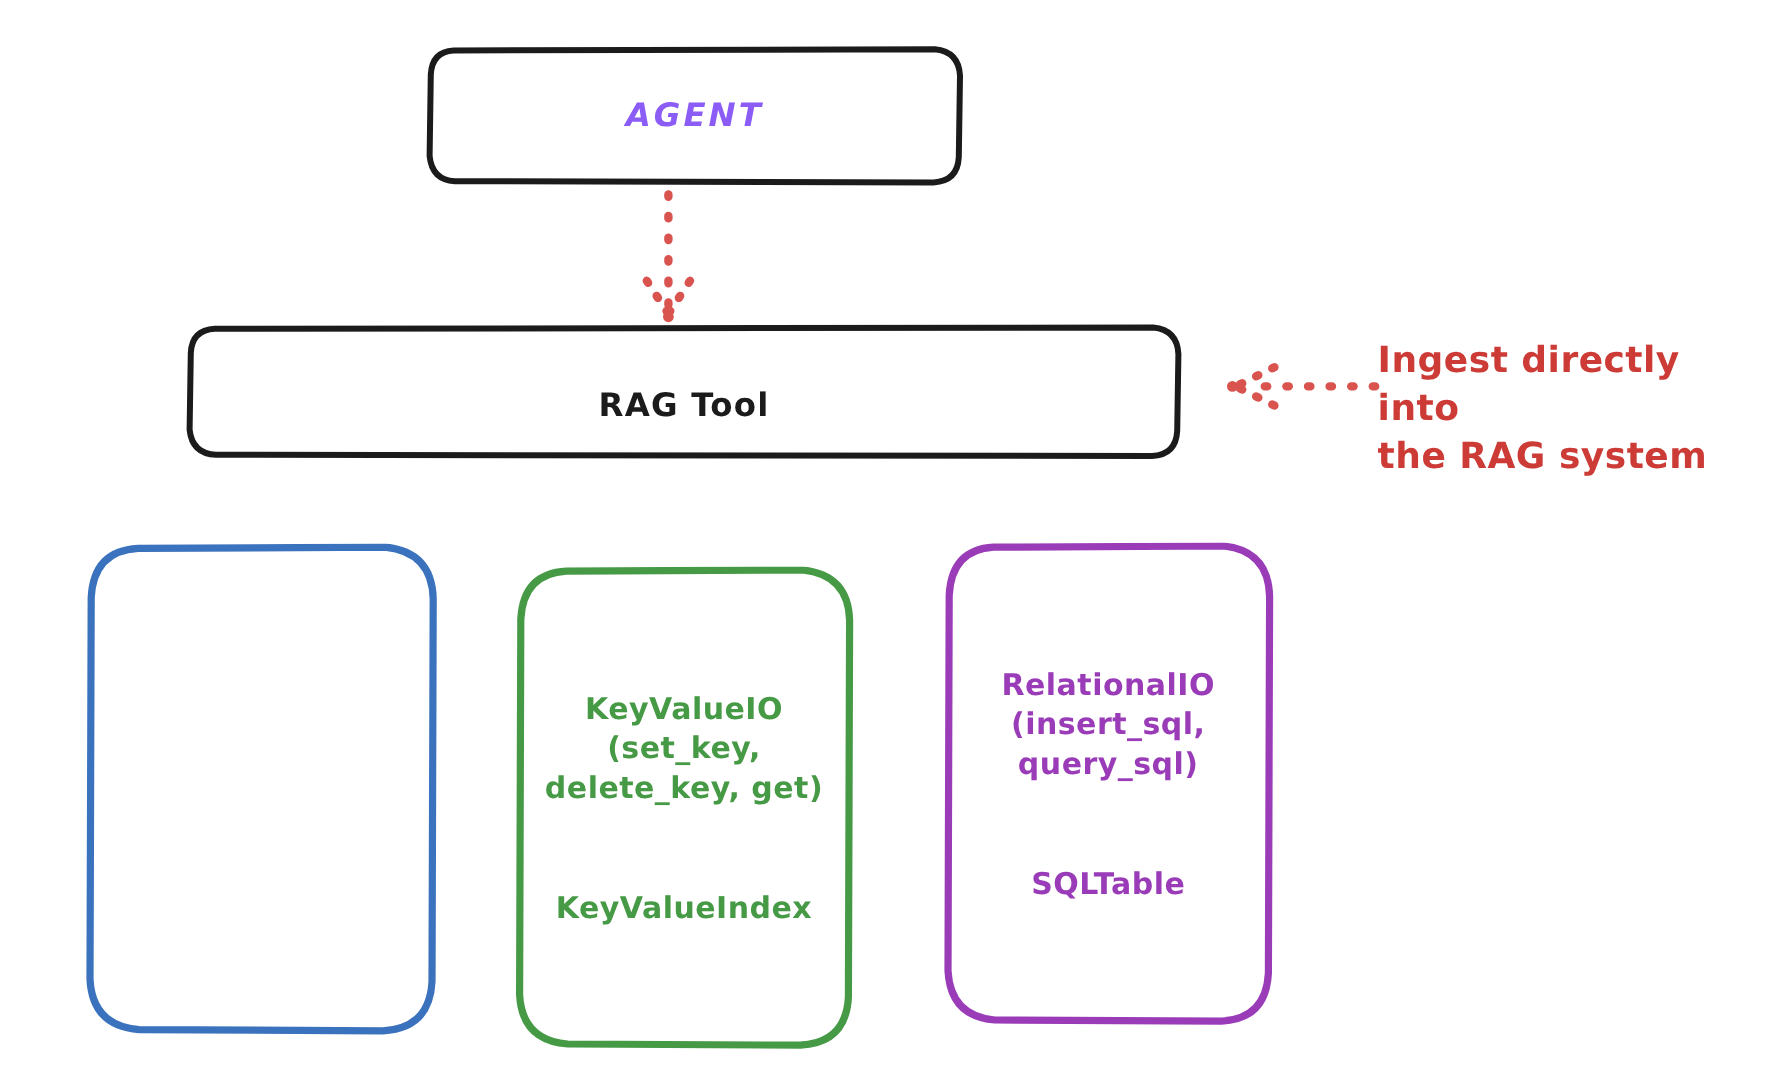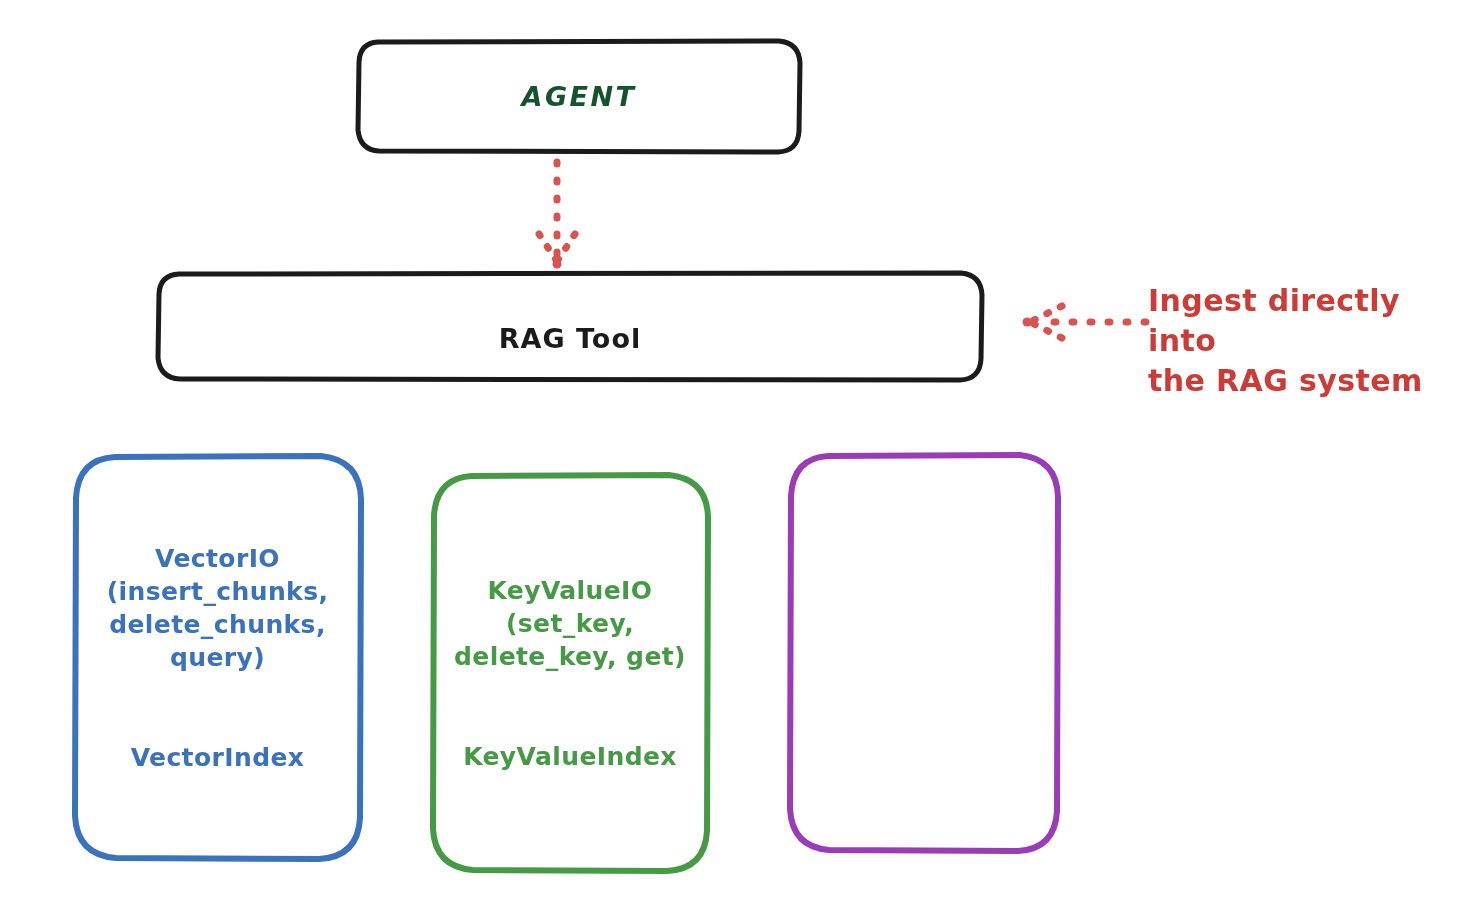--- a/index.html
+++ b/index.html
@@ -38,21 +38,21 @@
   #agent-node {
     left: 355px;
     top: 38px;
     width: 448px;
     height: 117px;
   }
   #agent-node .node-label {
     font-size: 27px;
     font-style: italic;
     font-weight: 700;
-    color: #14532d;
+    color: #8b5cf6;
     letter-spacing: 2.5px;
   }
 
   
   #ragtool-node {
     left: 155px;
     top: 270px;
     width: 830px;
     height: 113px;
   }
@@ -145,40 +145,39 @@
     <circle cx="9" cy="24" r="4.5" fill="#d9534f"></circle>
   </svg>
 
   <div id="ingest-annotation">Ingest directly into
 the RAG system</div>
 
   <div class="node provider" id="vectorio-node">
     <svg class="sketch-border" viewBox="0 0 295 410" preserveAspectRatio="none">
       <path d="M45,4 L251,3 Q290,7 291,46 L290,365 Q288,404 249,406 L46,405 Q7,402 5,363 L6,45 Q8,6 45,4 Z" fill="#ffffff" stroke="#3a72bd" stroke-width="6" stroke-linecap="round" stroke-linejoin="round"></path>
     </svg>
-    <div class="node-label">VectorIO
-(insert_chunks,
-delete_chunks,
-query)
-
-
-VectorIndex</div>
   </div>
 
   <div class="node provider" id="keyvalueio-node">
     <svg class="sketch-border" viewBox="0 0 284 403" preserveAspectRatio="none">
       <path d="M44,4 L241,3 Q279,7 280,45 L279,359 Q277,397 239,399 L45,398 Q7,395 5,357 L6,44 Q8,6 44,4 Z" fill="#ffffff" stroke="#479a45" stroke-width="6" stroke-linecap="round" stroke-linejoin="round"></path>
     </svg>
     <div class="node-label">KeyValueIO
 (set_key,
 delete_key, get)
 
 
 KeyValueIndex</div>
   </div>
 
   <div class="node provider" id="relationalio-node">
     <svg class="sketch-border" viewBox="0 0 277 403" preserveAspectRatio="none">
       <path d="M43,4 L235,3 Q272,7 273,45 L272,359 Q270,397 233,399 L44,398 Q7,395 5,357 L6,44 Q8,6 43,4 Z" fill="#ffffff" stroke="#9a3cb8" stroke-width="6" stroke-linecap="round" stroke-linejoin="round"></path>
     </svg>
+    <div class="node-label">RelationalIO
+(insert_sql,
+query_sql)
+
+
+SQLTable</div>
   </div>
 
 </div>
 
 </body></html>

